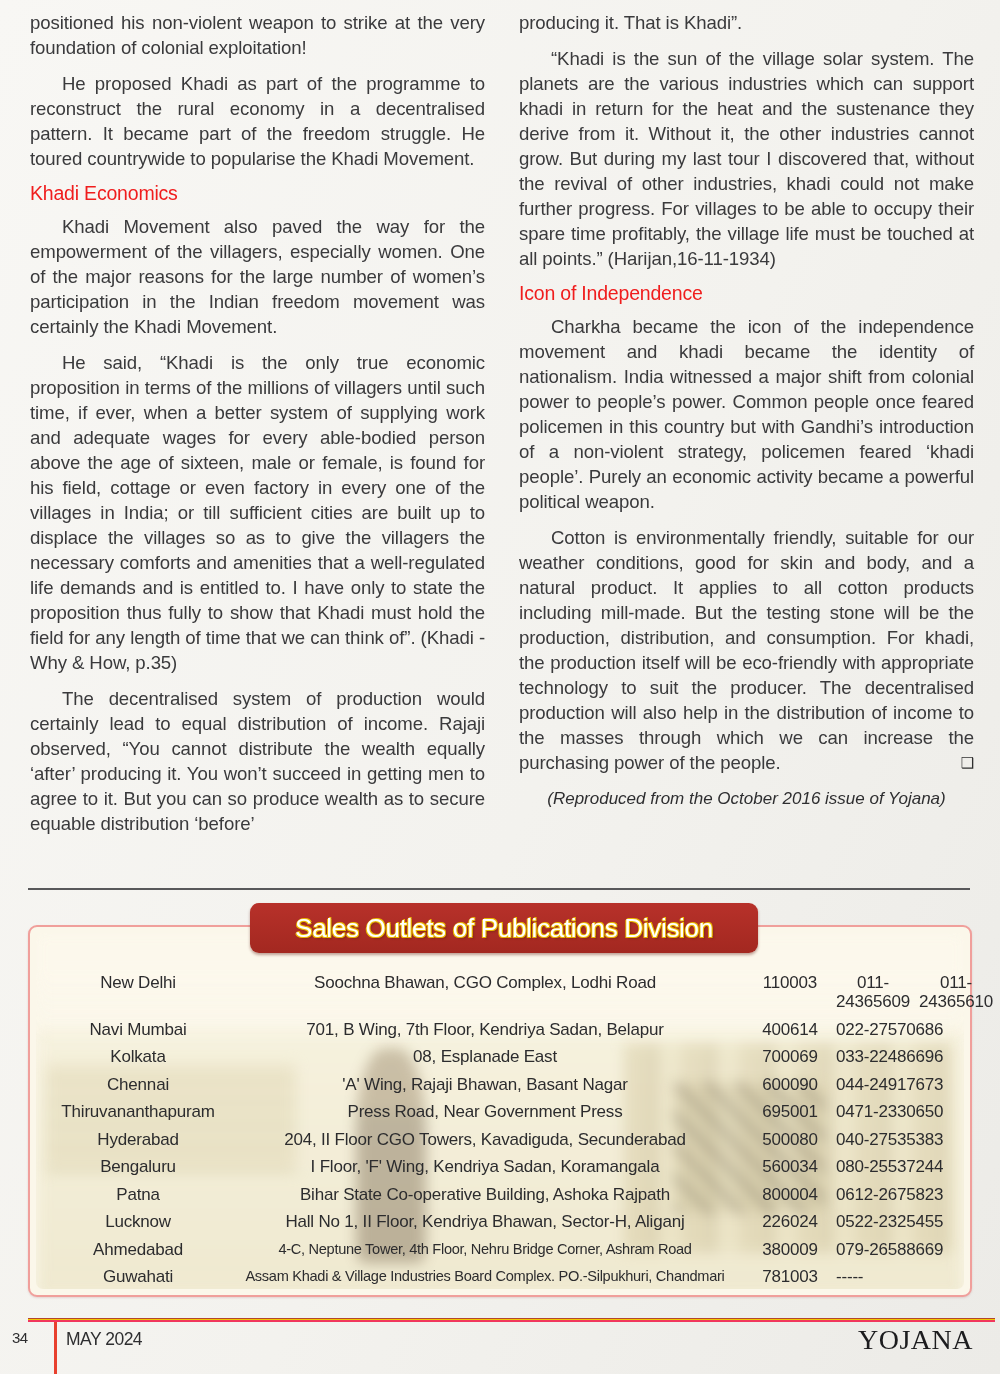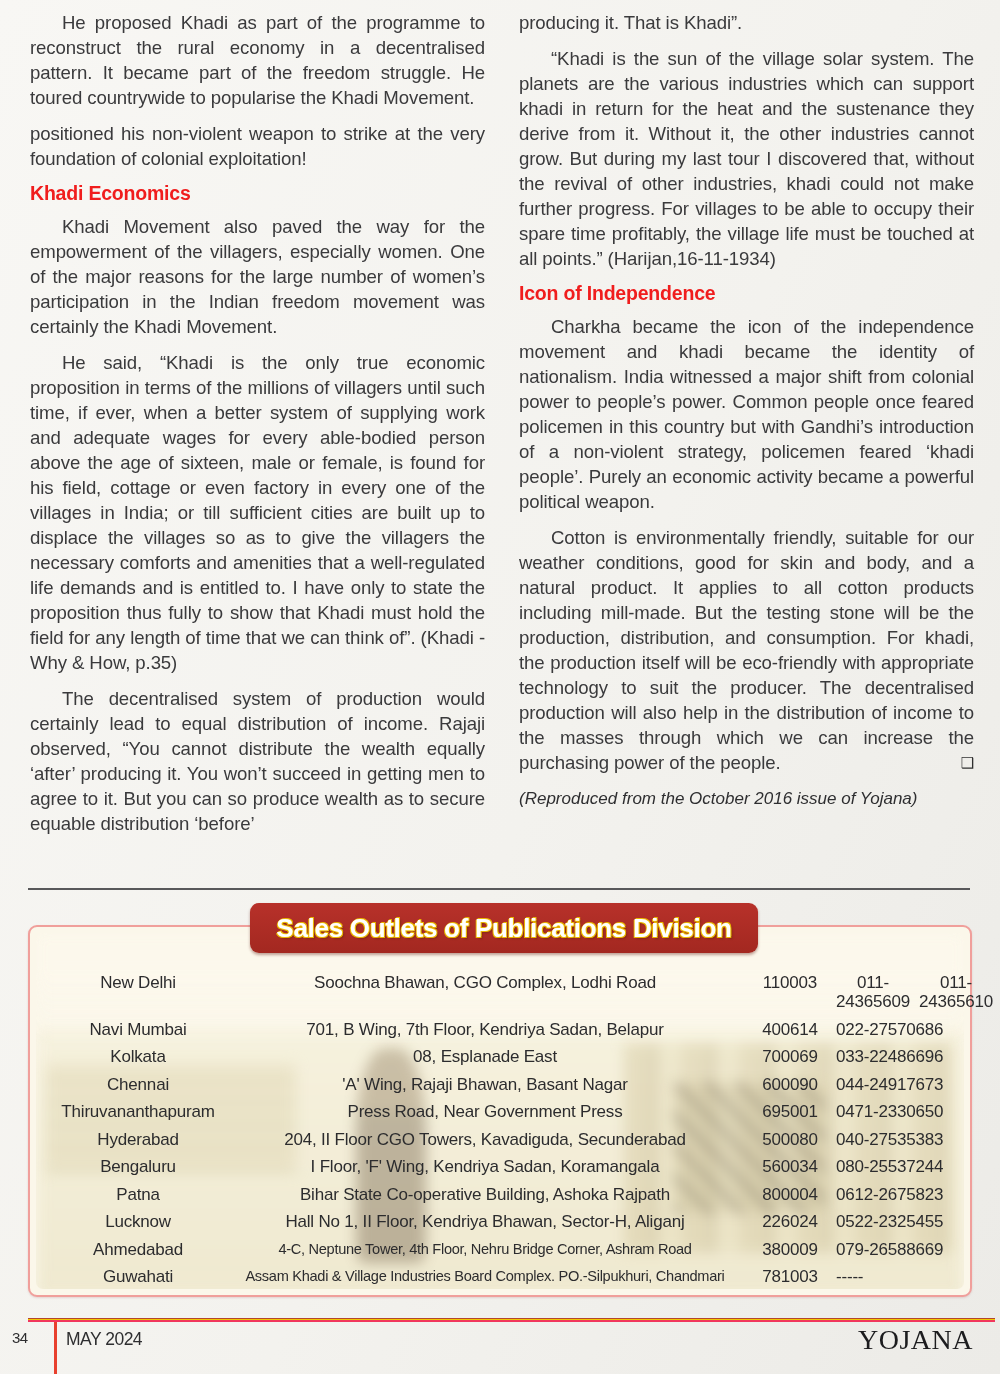--- a/index.html
+++ b/index.html
@@ -29,30 +29,30 @@
     font-size: 18.6px;
     line-height: 25px;
     text-align: justify;
     margin-bottom: 11px;
     letter-spacing: -0.1px;
   }
   .para.indent { text-indent: 32px; }
   .section-heading {
     color: #f01d1d;
     font-size: 19.5px;
-    font-weight: bold;
+    font-weight: normal;
     margin: 9px 0 9px 0;
     letter-spacing: -0.2px;
   }
   .end-marker { float: right; font-size: 15px; color: #2f2f2f; }
   .credit {
     font-family: "Liberation Sans", sans-serif;
     font-style: italic;
     font-size: 17px;
-    text-align: left;
+    text-align: center;
     margin-top: 14px;
     color: #2e2e30;
   }
   .article-divider {
     position: absolute;
     left: 28px; right: 30px; top: 888px;
     border-top: 2px solid #58585a;
   }
   
   .sales-box {
@@ -105,21 +105,21 @@
     width: 508px; height: 50px;
     background: linear-gradient(#b7312a, #a32820);
     border-radius: 9px;
     box-shadow: 0 2px 3px rgba(100,30,20,.4);
     display: flex; align-items: center; justify-content: center;
     z-index: 3;
   }
   .sales-title-bar span {
     color: #ffffff;
     font-size: 26px;
-    font-weight: bold;
+    font-weight: normal;
     letter-spacing: -0.3px;
     text-shadow: 0 0 1px #f6d31c, 1px 1px 0 #e8b400, -1px 1px 0 #e8b400, 1px -1px 0 #e8b400, 2px 2px 2px rgba(90,40,0,.45);
   }
   
   .footer-rule {
     position: absolute;
     left: 28px; right: 5px; top: 1318px;
     height: 4px;
     background: linear-gradient(#b4452e 0 25%, #f2c800 25% 62%, #f1375c 62% 100%);
   }
@@ -142,22 +142,22 @@
     font-size: 28px; color: #1c1c1e; letter-spacing: 0.5px;
   }
 </style>
 </head>
 <body>
 
 <div class="page">
 
   <div class="article">
     <div class="col">
+        <p class="para"><span>positioned his non-violent weapon to strike at the very foundation of colonial exploitation!</span></p>
         <p class="para indent"><span>He proposed Khadi as part of the programme to reconstruct the rural economy in a decentralised pattern. It became part of the freedom struggle. He toured countrywide to popularise the Khadi Movement.</span></p>
-        <p class="para"><span>positioned his non-violent weapon to strike at the very foundation of colonial exploitation!</span></p>
         <h3 class="section-heading"><span>Khadi Economics</span></h3>
         <p class="para indent"><span>Khadi Movement also paved the way for the empowerment of the villagers, especially women. One of the major reasons for the large number of women’s participation in the Indian freedom movement was certainly the Khadi Movement.</span></p>
         <p class="para indent"><span>He said, “Khadi is the only true economic proposition in terms of the millions of villagers until such time, if ever, when a better system of supplying work and adequate wages for every able-bodied person above the age of sixteen, male or female, is found for his field, cottage or even factory in every one of the villages in India; or till sufficient cities are built up to displace the villages so as to give the villagers the necessary comforts and amenities that a well-regulated life demands and is entitled to. I have only to state the proposition thus fully to show that Khadi must hold the field for any length of time that we can think of”. (Khadi - Why &amp; How, p.35)</span></p>
         <p class="para indent"><span>The decentralised system of production would certainly lead to equal distribution of income. Rajaji observed, “You cannot distribute the wealth equally ‘after’ producing it. You won’t succeed in getting men to agree to it. But you can so produce wealth as to secure equable distribution ‘before’</span></p>
       </div>
     <div class="col">
         <p class="para"><span>producing it. That is Khadi”.</span></p>
         <p class="para indent"><span>“Khadi is the sun of the village solar system. The planets are the various industries which can support khadi in return for the heat and the sustenance they derive from it. Without it, the other industries cannot grow. But during my last tour I discovered that, without the revival of other industries, khadi could not make further progress. For villages to be able to occupy their spare time profitably, the village life must be touched at all points.” (Harijan,16-11-1934)</span></p>
         <h3 class="section-heading"><span>Icon of Independence</span></h3>
         <p class="para indent"><span>Charkha became the icon of the independence movement and khadi became the identity of nationalism. India witnessed a major shift from colonial power to people’s power. Common people once feared policemen in this country but with Gandhi’s introduction of a non-violent strategy, policemen feared ‘khadi people’. Purely an economic activity became a powerful political weapon.</span></p>

